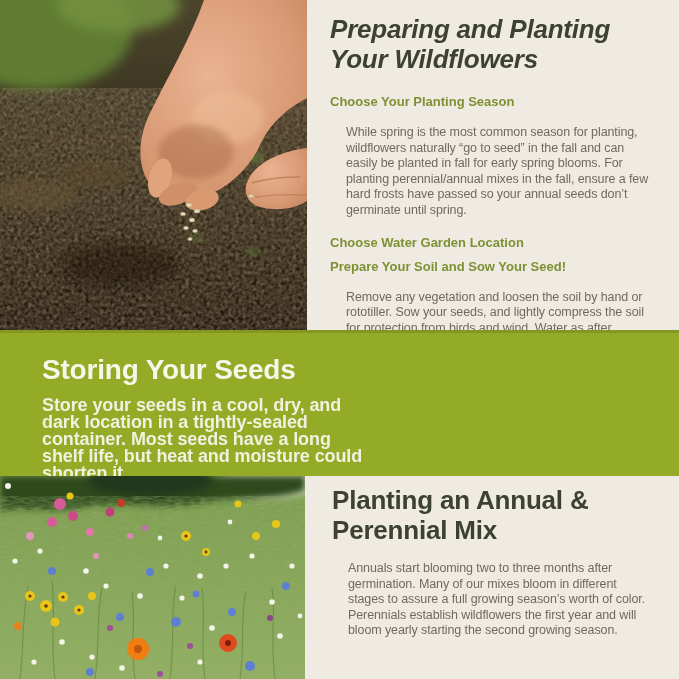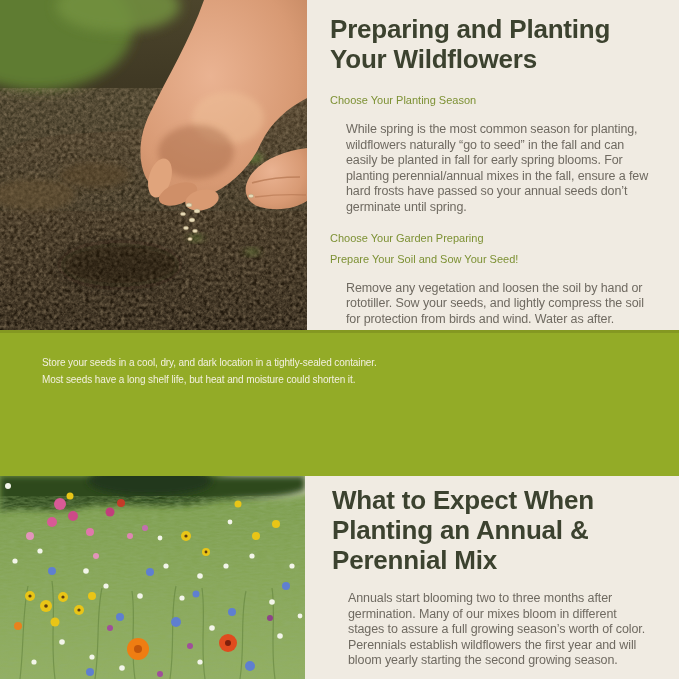--- a/index.html
+++ b/index.html
@@ -8,29 +8,29 @@
     background:#f0ebe2;font-family:"Liberation Sans",sans-serif;
     -webkit-font-smoothing:antialiased;
   }
   
   .photo-top{position:absolute;left:0;top:0;width:307px;height:330px;}
   .text-top{
     position:absolute;left:307px;top:0;width:372px;height:330px;
     box-sizing:border-box;padding:14px 14px 0 23px;
   }
   .big-title{font-size:26px;line-height:30px;font-weight:700;color:#3c422f;letter-spacing:-.2px;}
-  .sub-head{font-size:11px;font-weight:400;color:#7d9134;margin:9px 0 2px 0;}
+  .sub-head{font-size:13px;font-weight:700;color:#7d9134;margin:9px 0 2px 0;}
   .body-text{font-size:12.5px;line-height:15.6px;color:#6f6a61;letter-spacing:-.1px;margin:16px;}
-  .text-top .big-title{margin-bottom:20px;}
+  .text-top .big-title{margin-bottom:20px;font-style:italic;}
   
   .band{position:absolute;left:0;top:330px;width:679px;height:146px;background:#93ab27;}
   .band::before{content:"";position:absolute;left:0;top:0;width:100%;height:3px;background:rgba(40,45,0,.14);}
   .band-text{position:absolute;left:42px;top:24px;width:335px;}
   .band-title{font-size:28px;line-height:32px;font-weight:700;color:#f8f5e9;letter-spacing:-.2px;margin:0 0 11px 0;}
-  .band-body{font-size:10px;line-height:17px;color:#f3f0df;letter-spacing:-.1px;margin:0;}
+  .band-body{font-size:18px;line-height:17px;color:#f3f0df;letter-spacing:-.1px;margin:0;font-weight:bold;}
   .jars{position:absolute;left:379px;top:331px;width:300px;height:145px;}
   
   .photo-bottom{position:absolute;left:0;top:476px;width:305px;height:203px;}
   .text-bottom{
     position:absolute;left:305px;top:476px;width:374px;height:203px;
     box-sizing:border-box;padding:9px 14px 0 27px;
   }
   .text-bottom .big-title{margin-bottom:12px;}
   svg{display:block;}
 </style>
@@ -116,27 +116,28 @@
     </svg>
   </div>
 
   <div class="text-top">
     <div class="big-title">
       <div>Preparing and Planting</div>
       <div>Your Wildflowers</div>
     </div>
     <div class="sub-head">Choose Your Planting Season</div>
     <p class="body-text">While spring is the most common season for planting, wildflowers naturally “go to seed” in the fall and can easily be planted in fall for early spring blooms. For planting perennial/annual mixes in the fall, ensure a few hard frosts have passed so your annual seeds don’t germinate until spring.</p>
-    <div class="sub-head">Choose Your Garden Preparing</div>
+    <div class="sub-head">Choose Water Garden Location</div>
     <div class="sub-head">Prepare Your Soil and Sow Your Seed!</div>
     <p class="body-text">Remove any vegetation and loosen the soil by hand or rototiller. Sow your seeds, and lightly compress the soil for protection from birds and wind. Water as after.</p>
   </div>
 
   <div class="band">
     <div class="band-text">
+      <h2 class="band-title">Storing Your Seeds</h2>
       <p class="band-body">Store your seeds in a cool, dry, and dark location in a tightly-sealed container. Most seeds have a long shelf life, but heat and moisture could shorten it.</p>
     </div>
     <div class="jars">
       <svg width="300" height="145" viewBox="0 0 300 145">
         <defs>
           <linearGradient id="corkG" x1="0" y1="0" x2="0" y2="1">
             <stop offset="0" stop-color="#b98a52"></stop>
             <stop offset="0.5" stop-color="#9d6f3c"></stop>
             <stop offset="1" stop-color="#84582c"></stop>
           </linearGradient>
@@ -347,20 +348,19 @@
         <circle cx="110" cy="152" r="3" fill="#a04f9a"></circle>
           <circle cx="190" cy="170" r="3" fill="#a04f9a"></circle>
         <circle cx="270" cy="142" r="3" fill="#8d4488"></circle>
           <circle cx="160" cy="198" r="3" fill="#a04f9a"></circle>
       </g>
     </svg>
   </div>
 
   <div class="text-bottom">
     <div class="big-title">
-      <div>What to Expect When</div>
       <div>Planting an Annual &amp;</div>
       <div>Perennial Mix</div>
     </div>
     <p class="body-text">Annuals start blooming two to three months after germination. Many of our mixes bloom in different stages to assure a full growing season’s worth of color. Perennials establish wildflowers the first year and will bloom yearly starting the second growing season.</p>
   </div>
 
 </div>
 
 </body></html>

